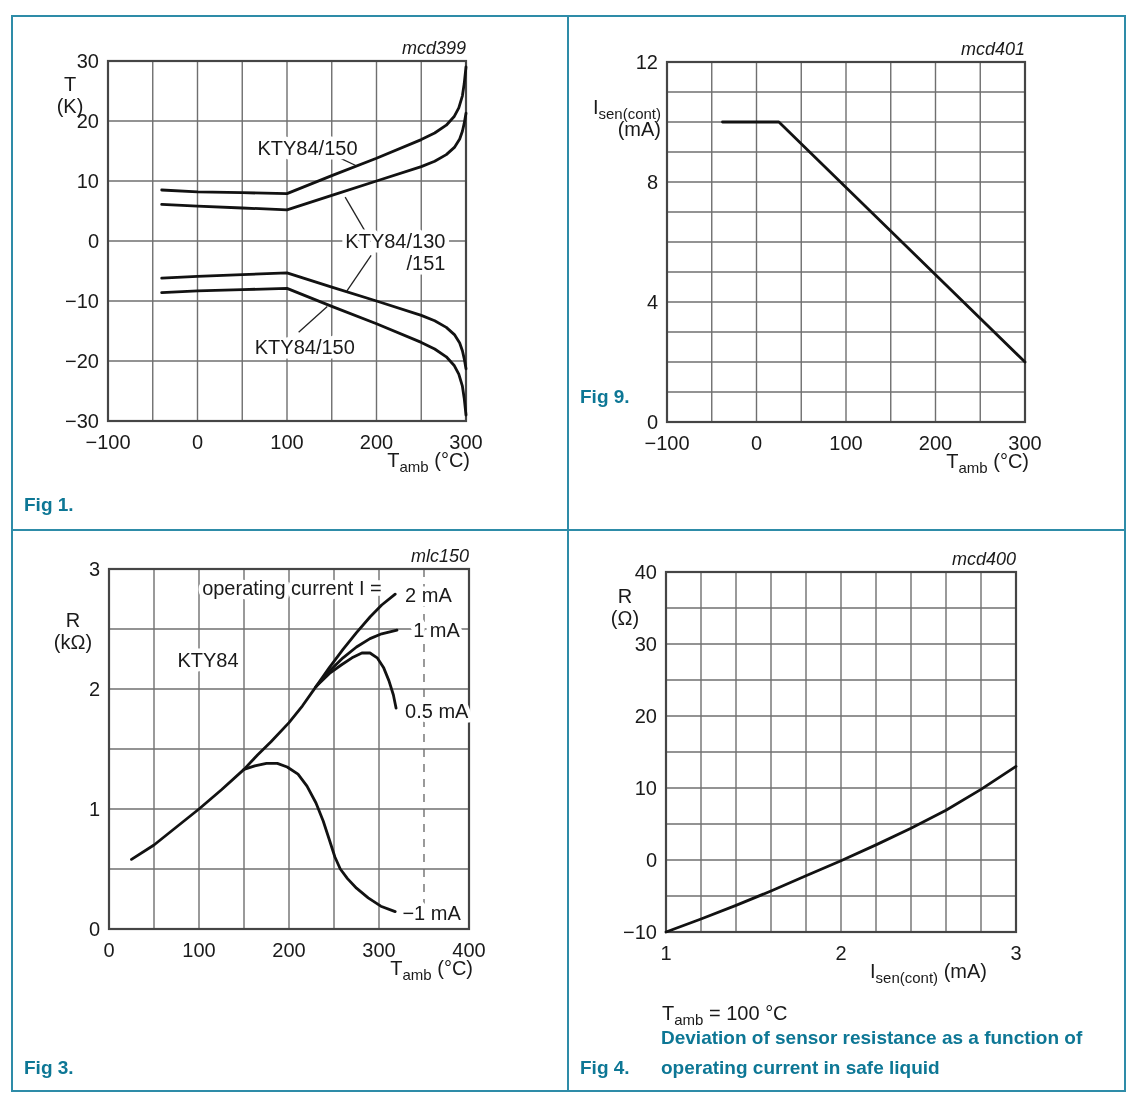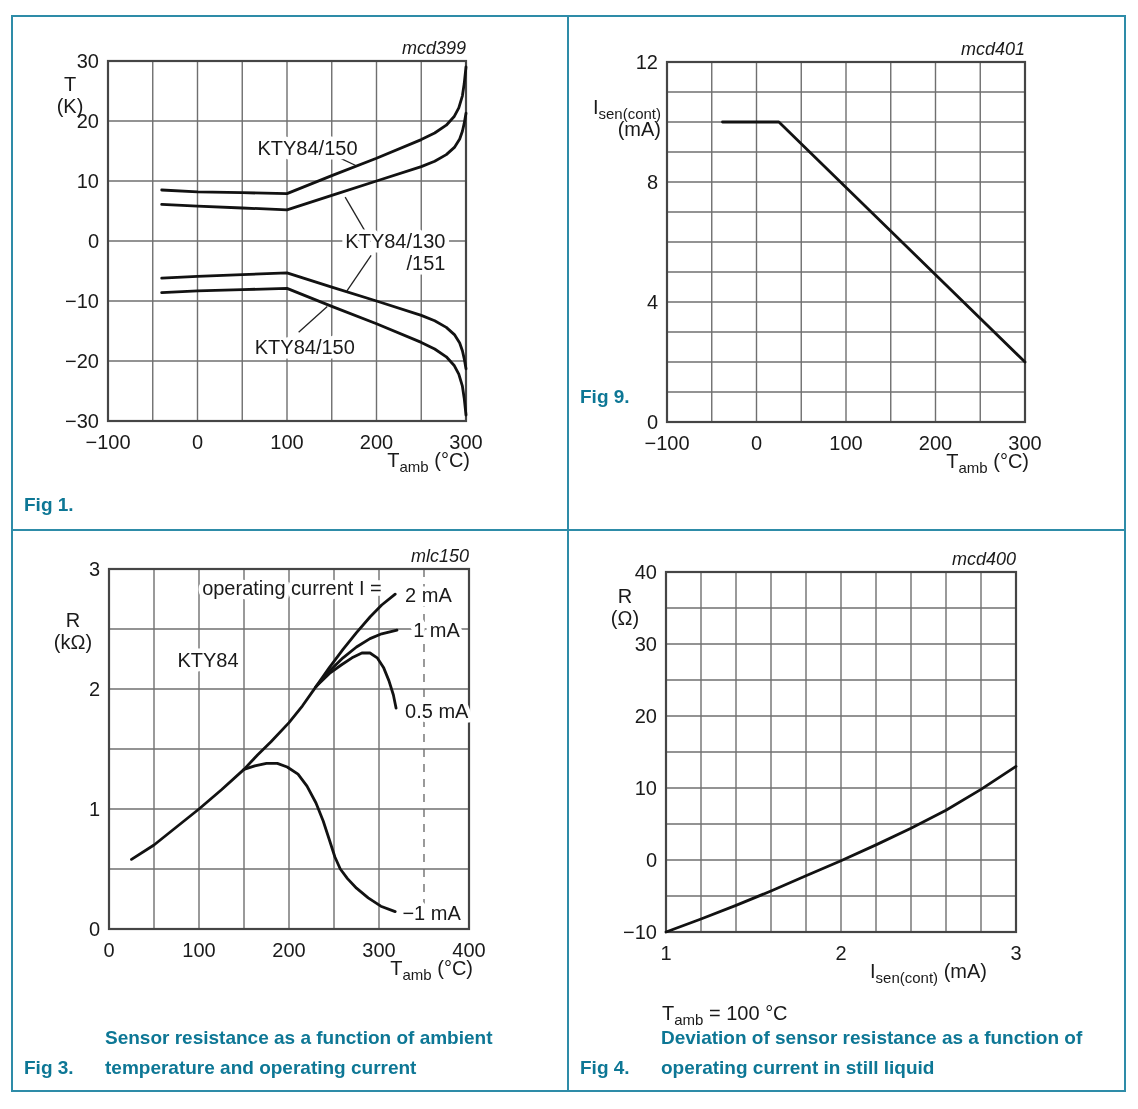--- a/index.html
+++ b/index.html
@@ -175,21 +175,20 @@
           <path d="M231.0 238.4 L241.8 234.8 L253.5 232.4 L264.3 232.4 L274.2 236.0 L285.0 243.2 L294.0 255.2 L303.0 272.0 L310.2 290.0 L316.5 309.2 L321.9 326.0 L327.3 338.0 L334.5 347.6 L343.5 357.2 L355.2 366.8 L367.8 375.2 L382.2 380.6" class="curve"></path>
           <text x="368.7" y="64.20000000000002" text-anchor="end" class="ann">operating current I =</text>
           <text x="392.1" y="71.40000000000002" text-anchor="start" class="ann">2 mA</text>
           <text x="400.2" y="106.19999999999997" text-anchor="start" class="ann">1 mA</text>
           <text x="392.1" y="186.6" text-anchor="start" class="ann">0.5 mA</text>
           <text x="389.4" y="389.4" text-anchor="start" class="ann">−1 mA</text>
           <text x="164.4" y="136.2" text-anchor="start" class="ann">KTY84</text>
         </svg>
       <div class="cap">
         <span class="no">Fig 3.</span>
-        <span class="txt">Sensor resistance as a function of ambient temperature and operating current</span>
       </div>
     </section>
 
     <section class="quad q4">
       <svg class="chart" width="558" height="559" viewBox="0 0 558 559">
           <line x1="97" y1="41" x2="97" y2="401" class="grid"></line>
           <line x1="132" y1="41" x2="132" y2="401" class="grid"></line>
           <line x1="167" y1="41" x2="167" y2="401" class="grid"></line>
           <line x1="202" y1="41" x2="202" y2="401" class="grid"></line>
           <line x1="237" y1="41" x2="237" y2="401" class="grid"></line>
@@ -222,20 +221,20 @@
           <text x="88" y="336" text-anchor="end" class="tick">0</text>
           <text x="88" y="408" text-anchor="end" class="tick">−10</text>
           <text x="418" y="447" text-anchor="end" class="axis"><tspan>I</tspan><tspan dy="5" font-size="15">sen(cont)</tspan><tspan dy="-5"> (mA)</tspan></text>
           <text x="56" y="72" text-anchor="middle" class="axis"><tspan>R</tspan></text>
           <text x="56" y="94" text-anchor="middle" class="axis"><tspan>(Ω)</tspan></text>
           <path d="M97.0 401.0 L132.0 388.0 L167.0 374.4 L202.0 360.0 L237.0 344.8 L272.0 329.7 L307.0 313.9 L342.0 297.3 L377.0 279.3 L412.0 258.4 L447.0 235.4" class="curve"></path>
           <text x="93" y="489" class="note"><tspan>T</tspan><tspan dy="5" font-size="15">amb</tspan><tspan dy="-5"> = 100 °C</tspan></text>
         </svg>
       <div class="cap">
         <span class="no">Fig 4.</span>
-        <span class="txt">Deviation of sensor resistance as a function of operating current in still liquid</span>
+        <span class="txt">Deviation of sensor resistance as a function of operating current in safe liquid</span>
       </div>
     </section>
 
     <div class="divider-v"></div>
     <div class="divider-h"></div>
   </div>
 </div>
 
 </body></html>

